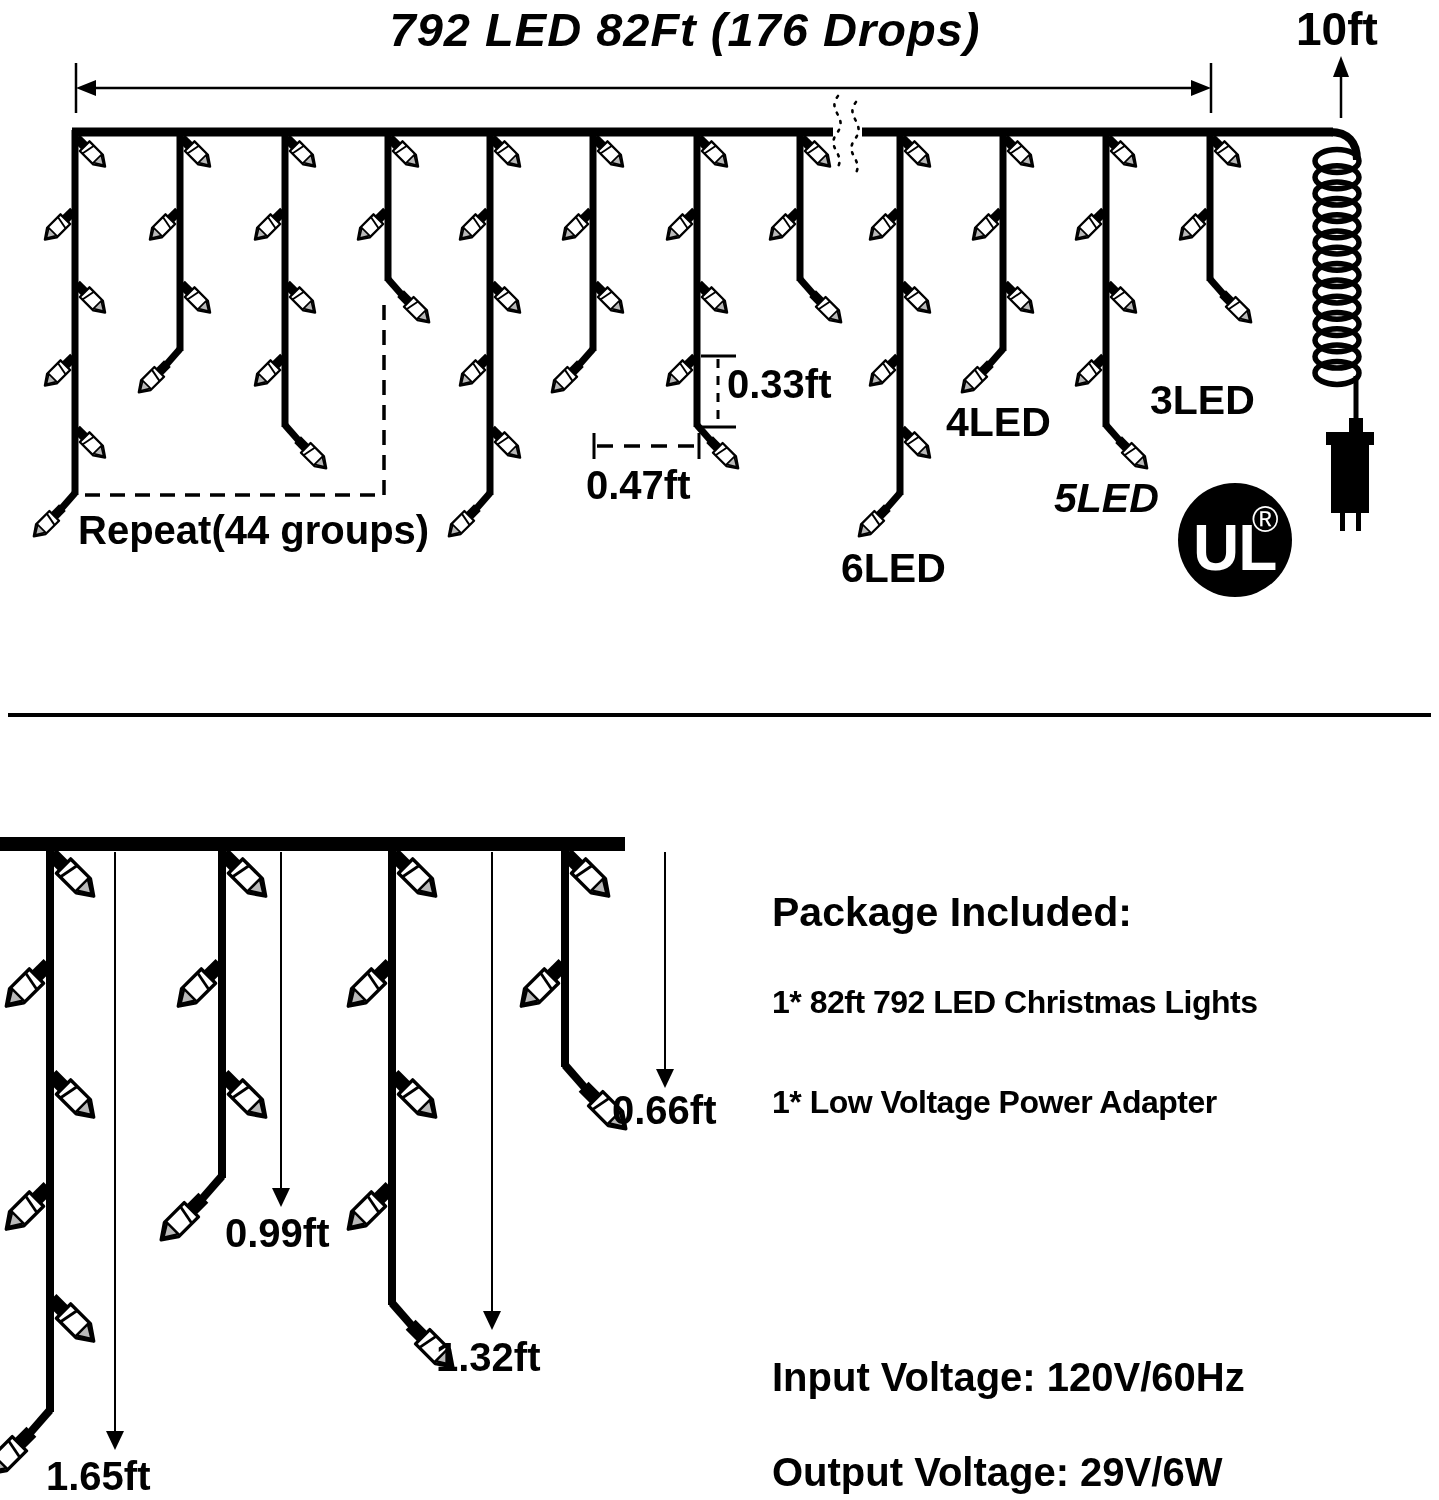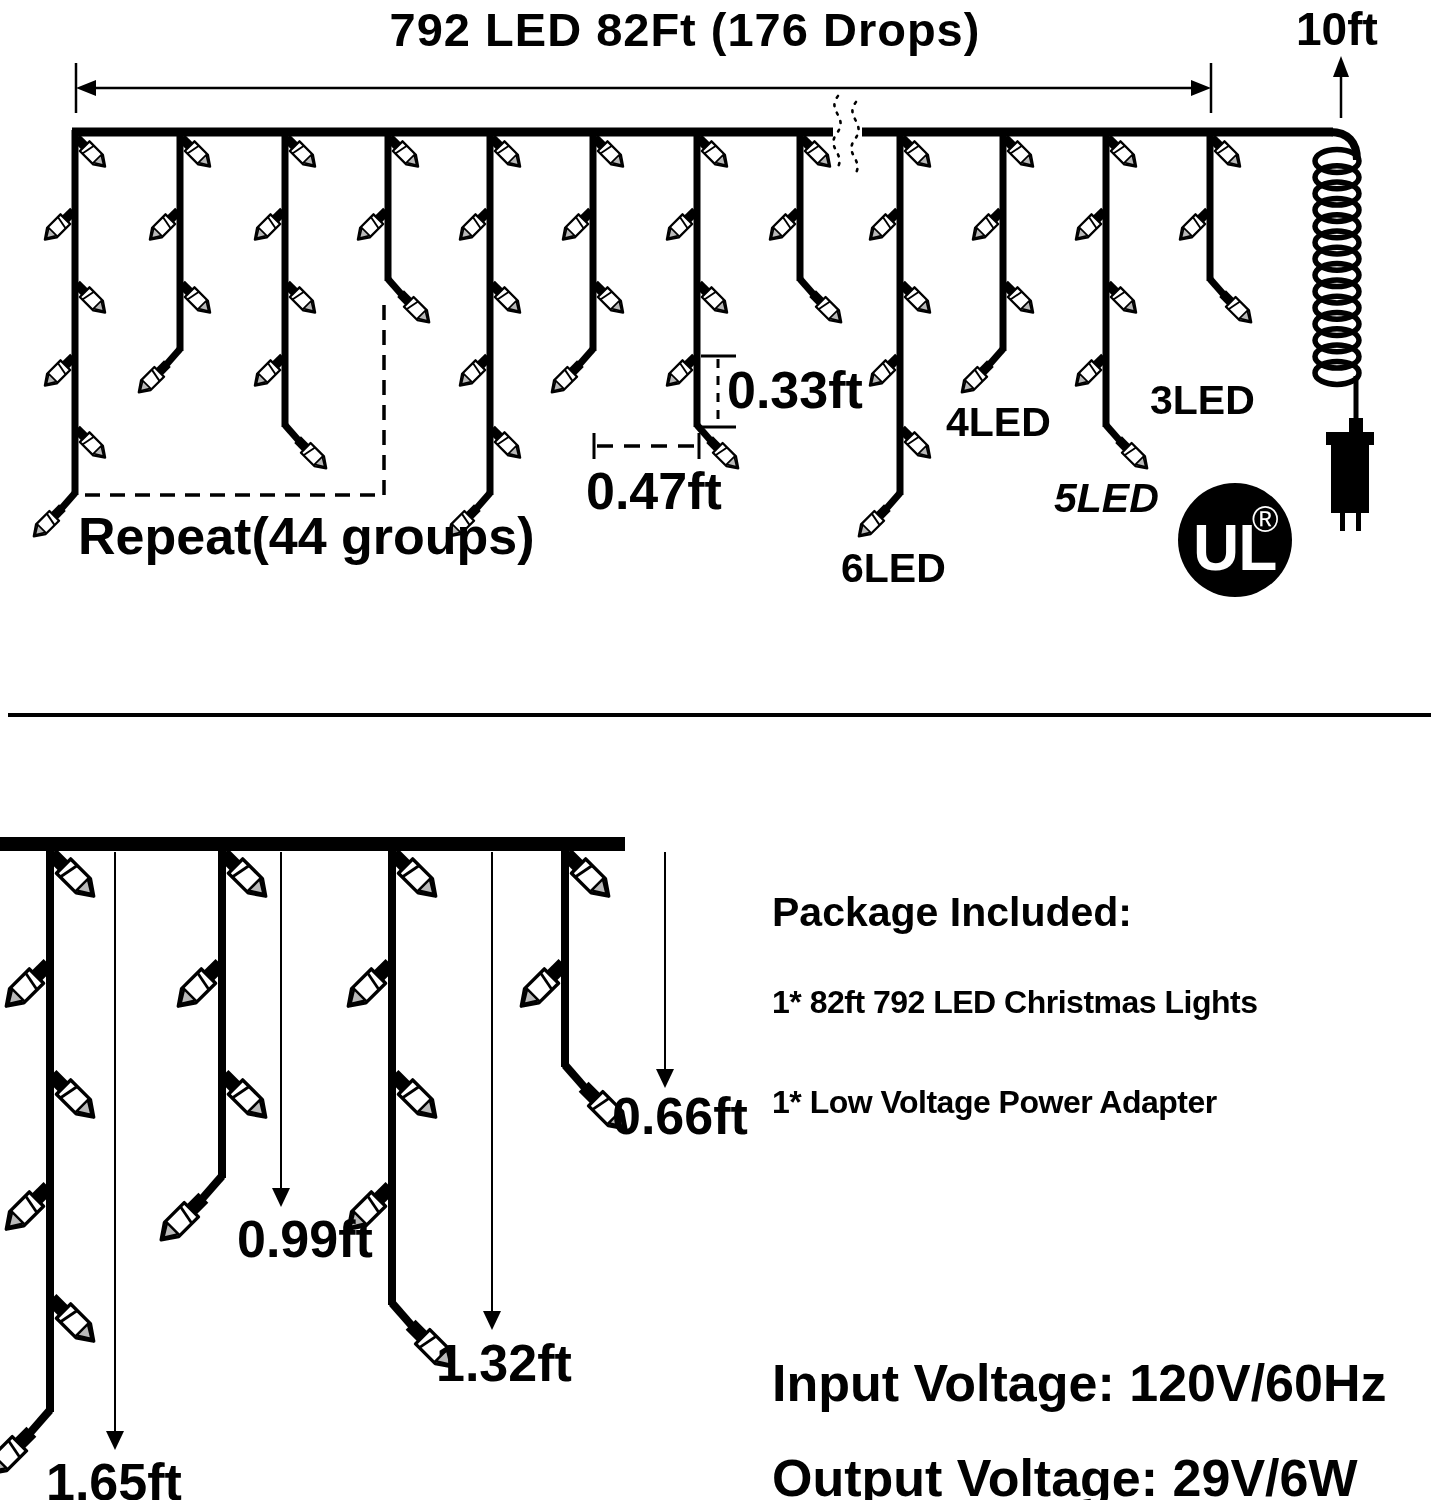--- a/index.html
+++ b/index.html
@@ -3,23 +3,23 @@
 <meta charset="utf-8">
 <style>
   html,body{margin:0;padding:0;background:#fff;}
   #canvas{position:relative;width:1439px;height:1500px;background:#fff;overflow:hidden;
           font-family:"Liberation Sans", sans-serif;color:#000;}
   svg{position:absolute;left:0;top:0;}
   .lbl{position:absolute;font-weight:bold;white-space:nowrap;line-height:1.05;color:#010101;}
   .f47{font-size:47px;letter-spacing:1px;}
   .f46{font-size:46px;}
   .f41{font-size:41px;}
-  .f40{font-size:52px;text-align:center;}
+  .f40{font-size:40px;text-align:center;}
   .f38{font-size:32px;letter-spacing:-0.5px;}
-  .center{text-align:center;}
+  .center{text-align:center;font-style:italic;}
 </style>
 </head>
 <body>
 
 <div id="canvas">
 
   <svg width="1439" height="1500" viewBox="0 0 1439 1500">
     <defs>
       <g id="bulb">
         <path d="M0,-4.5 L11,-4.5 L11,4.5 L0,4.5 Z" fill="#000"></path>
@@ -276,21 +276,21 @@
   <div class="lbl f41" style="left:1150px;top:334px;margin-top:45px;">3LED</div>
   <div class="lbl f41" style="left:946px;top:401px;">4LED</div>
   <div class="lbl f41" style="left:1054px;top:477px;font-style:italic;">5LED</div>
   <div class="lbl f41" style="left:841px;top:547px;">6LED</div>
 
   <div class="lbl f40" style="left:78px;top:509px;">Repeat(44 groups)</div>
   <div class="lbl f40" style="left:727px;top:363px;">0.33ft</div>
   <div class="lbl f40" style="left:586px;top:464px;">0.47ft</div>
 
   <div class="lbl f40" style="left:612px;top:1089px;">0.66ft</div>
-  <div class="lbl f40" style="left:225px;top:1212px;margin-left:12px;">0.99ft</div>
+  <div class="lbl f40" style="left:225px;top:1212px;">0.99ft</div>
   <div class="lbl f40" style="left:436px;top:1336px;">1.32ft</div>
   <div class="lbl f40" style="left:46px;top:1455px;">1.65ft</div>
 
   <div class="lbl f41" style="left:772px;top:891px;">Package Included:</div>
   <div class="lbl f38" style="left:772px;top:986px;">1* 82ft 792 LED Christmas Lights</div>
   <div class="lbl f38" style="left:772px;top:1086px;">1* Low Voltage Power Adapter</div>
 
   <div class="lbl f40" style="left:772px;top:1356px;">Input Voltage: 120V/60Hz</div>
   <div class="lbl f40" style="left:772px;top:1451px;">Output Voltage: 29V/6W</div>
 </div>

